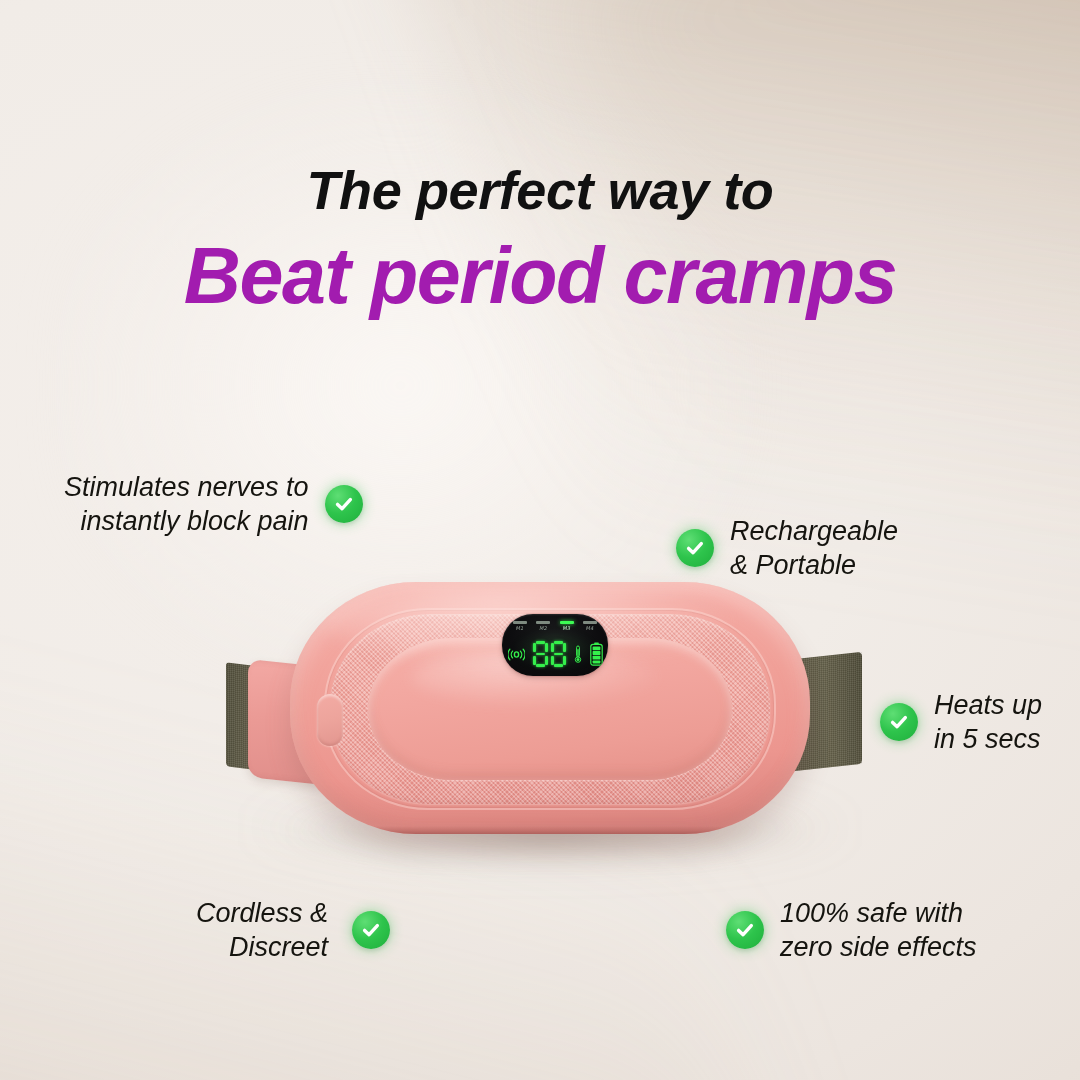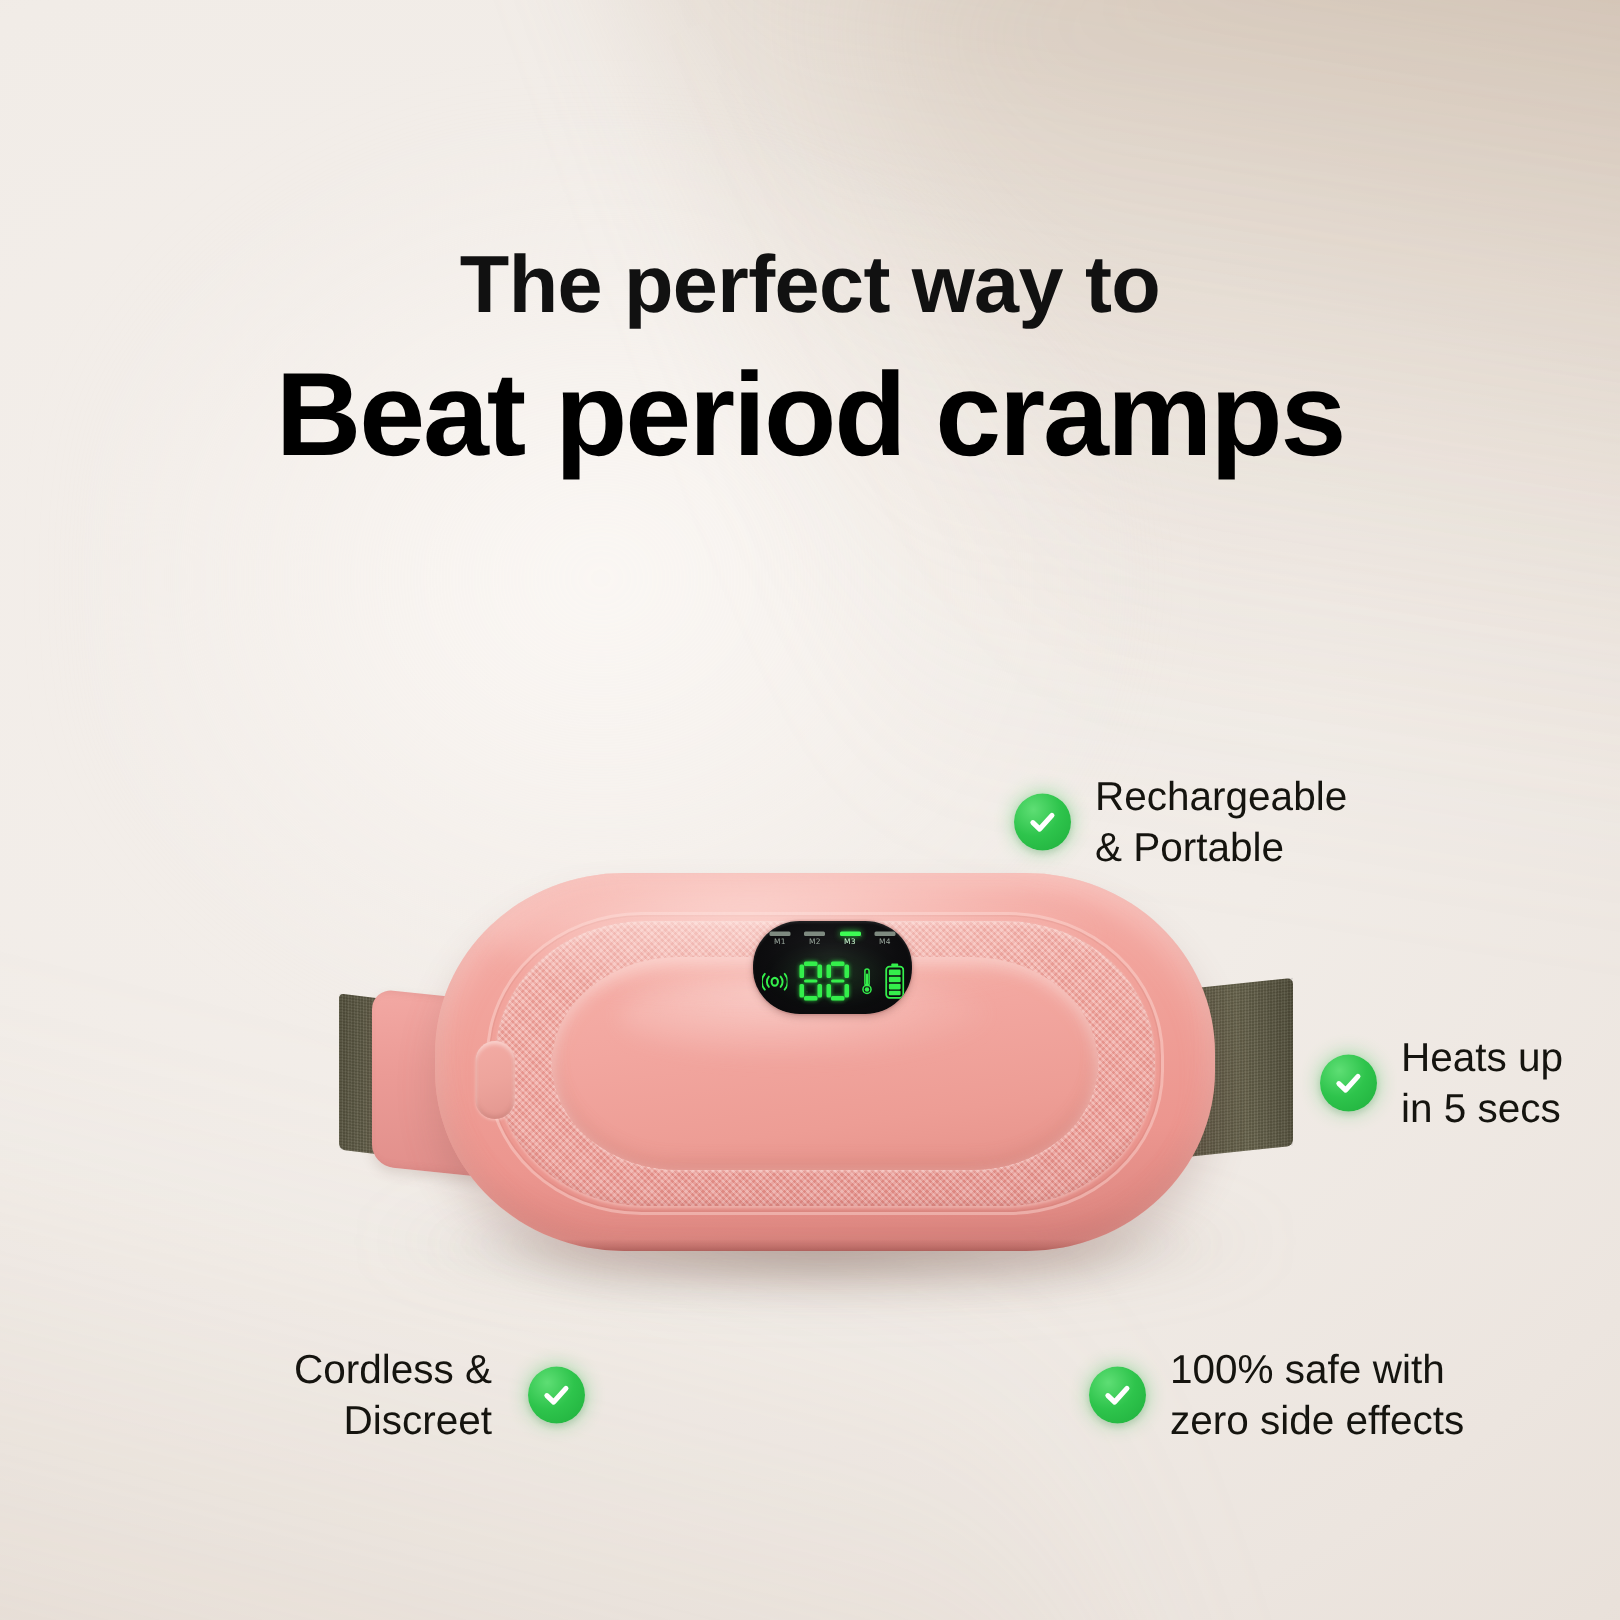--- a/index.html
+++ b/index.html
@@ -14,20 +14,21 @@
     background: #f1ece7;
   }
 
   
   #poster {
     position: relative;
     width: 1080px;
     height: 1080px;
     background: #f1ece7;
     overflow: hidden;
+    font-style: italic;
   }
   .bg-base {
     position: absolute;
     inset: 0;
     background: radial-gradient(120% 95% at 28% 38%, #f4efeb 0%, #f1ece7 45%, #ece5df 75%, #e6ddd5 100%);
   }
   
   .bg-diag-tr {
     position: absolute;
     top: -340px;
@@ -82,21 +83,21 @@
     font-size: 54px;
     font-weight: 700;
     color: #111111;
     letter-spacing: -0.4px;
     line-height: 1.06;
   }
   .headline-main {
     margin-top: 16px;
     font-size: 79px;
     font-weight: 700;
-    color: #000000;
+    color: #a21caf;
     letter-spacing: -1.4px;
     line-height: 1.04;
   }
 
   
   .feature {
     position: absolute;
     display: flex;
     align-items: center;
     gap: 16px;
@@ -545,20 +546,29 @@
               <rect x="2.6" y="18.5" width="7.8" height="3.0" rx="0.7" fill="#35ef4c"></rect>
             </svg>
           </span>
         </div>
 
         <div class="screen-glow"></div>
       </div>
     </div>
   </div>
 
+  <div class="feature left" id="f-nerves">
+    <span class="feature-text">Stimulates nerves to
+instantly block pain</span>
+    <span class="check">
+      <svg width="22" height="22" viewBox="0 0 22 22">
+          <path d="M4.6 11.4 L9.1 15.7 L17.3 6.6" fill="none" stroke="#ffffff" stroke-width="3.4" stroke-linecap="round" stroke-linejoin="round"></path>
+        </svg>
+    </span>
+  </div>
 
 
   <div class="feature left" id="f-cordless">
     <span class="feature-text">Cordless &amp;
 Discreet</span>
     <span class="check">
       <svg width="22" height="22" viewBox="0 0 22 22">
           <path d="M4.6 11.4 L9.1 15.7 L17.3 6.6" fill="none" stroke="#ffffff" stroke-width="3.4" stroke-linecap="round" stroke-linejoin="round"></path>
         </svg>
     </span>

